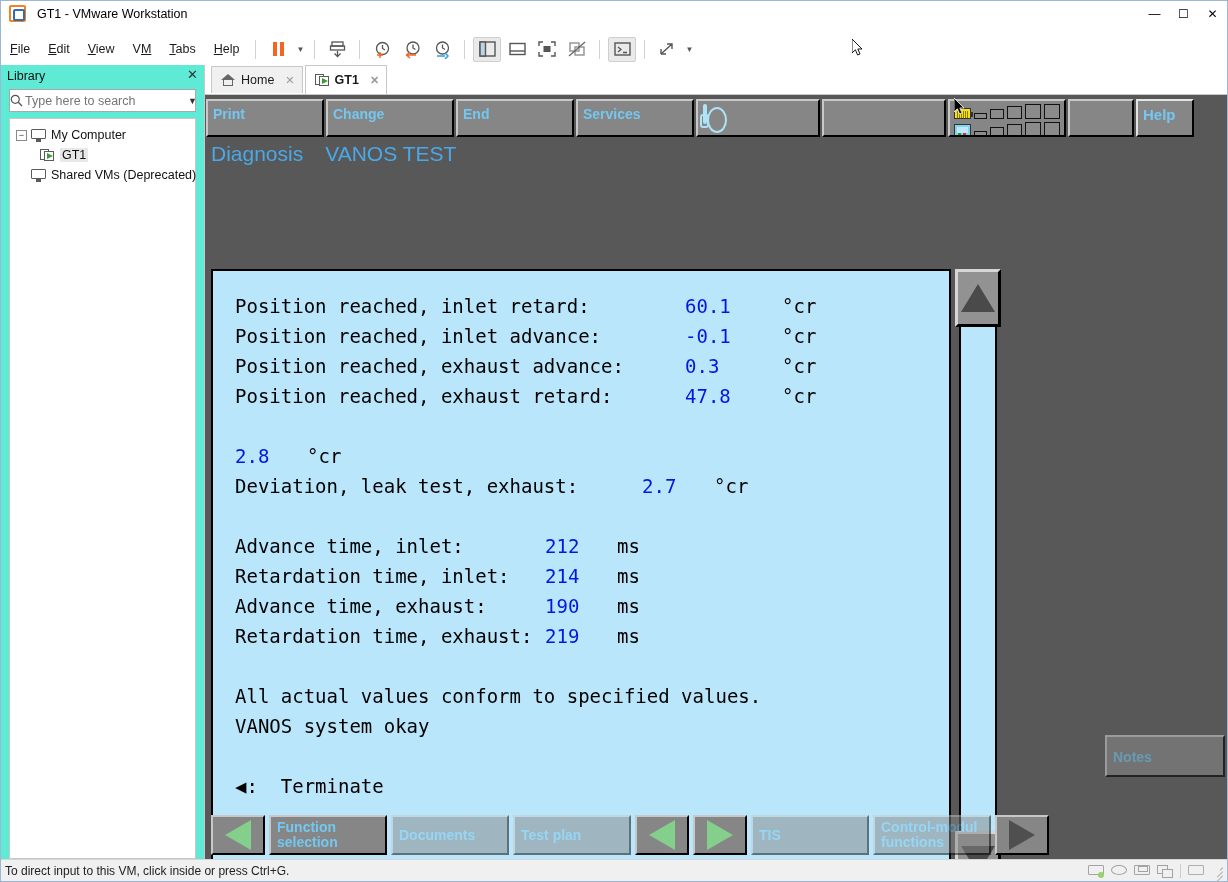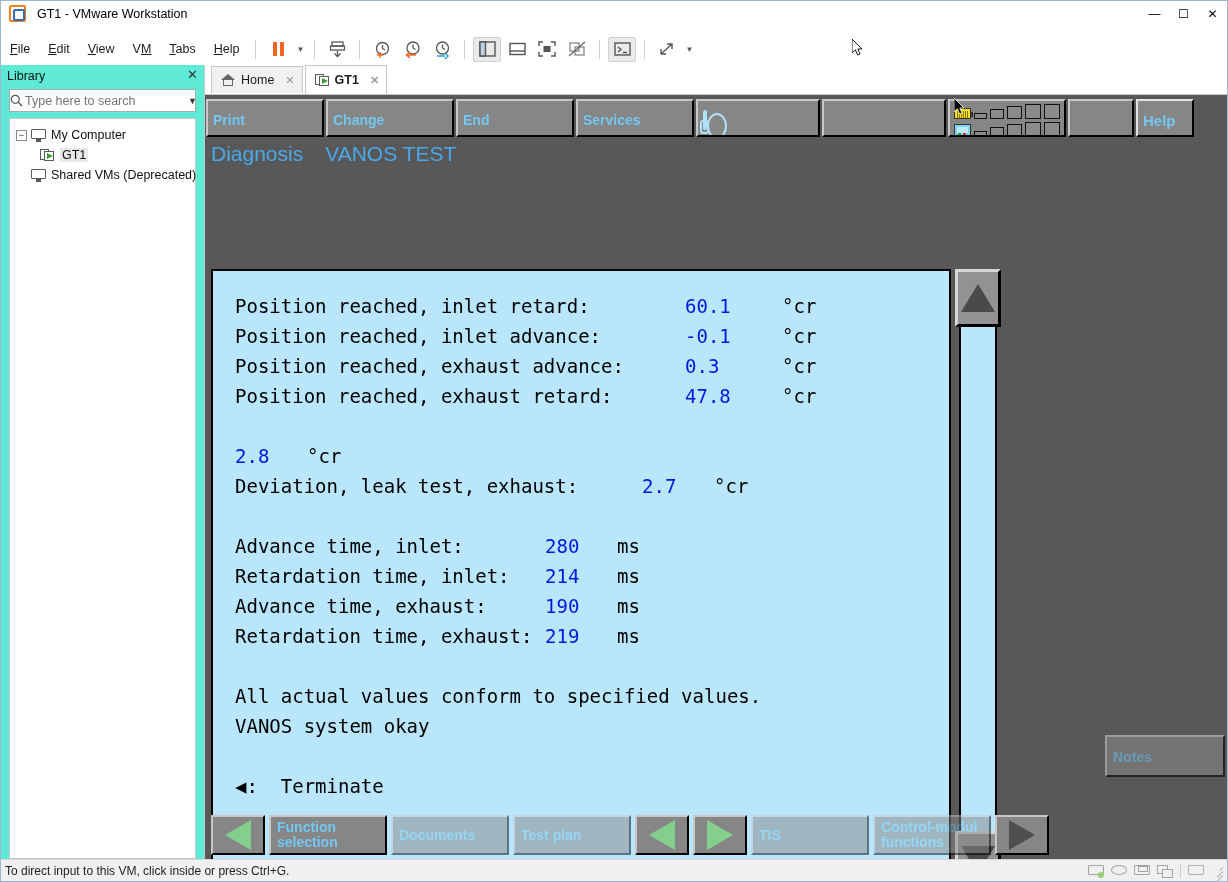--- a/index.html
+++ b/index.html
@@ -255,21 +255,21 @@
     height: 44px;
   }
   .gtbtn {
     background: #868686;
     border-top: 2px solid #c8c8c8;
     border-left: 2px solid #c8c8c8;
     border-right: 2px solid #000;
     border-bottom: 2px solid #000;
     height: 38px;
     margin-right: 2px;
-    padding: 12px 5px;
+    padding: 6px 5px;
     color: #74c7f0;
     font-family: "Liberation Sans", sans-serif;
     font-size: 14px; font-weight: bold;
     line-height: 15px;
     overflow: hidden;
     position: relative;
   }
   .gtbtn.help {
     border-top: 2px solid #e4e4e4;
     border-left: 2px solid #e4e4e4;
@@ -730,21 +730,21 @@
             <div class="tline"><span class="lbl" style="width:450px">Position reached, exhaust advance:</span><span class="val" style="width:85px">0.3</span><span class="unit" style="padding-left:12px">°cr</span></div>
             <div class="tline"><span class="lbl" style="width:450px">Position reached, exhaust retard:</span><span class="val" style="width:85px">47.8</span><span class="unit" style="padding-left:12px">°cr</span></div>
 
             <div class="tspacer"></div>
 
             <div class="tline"><span class="val" style="width:60px">2.8</span><span class="unit" style="padding-left:12px">°cr</span></div>
             <div class="tline"><span class="lbl" style="width:407px">Deviation, leak test, exhaust:</span><span class="val" style="width:60px">2.7</span><span class="unit" style="padding-left:12px">°cr</span></div>
 
             <div class="tspacer"></div>
 
-            <div class="tline"><span class="lbl" style="width:310px">Advance time, inlet:</span><span class="val" style="width:60px">280</span><span class="unit" style="padding-left:12px">ms</span></div>
+            <div class="tline"><span class="lbl" style="width:310px">Advance time, inlet:</span><span class="val" style="width:60px">212</span><span class="unit" style="padding-left:12px">ms</span></div>
             <div class="tline"><span class="lbl" style="width:310px">Retardation time, inlet:</span><span class="val" style="width:60px">214</span><span class="unit" style="padding-left:12px">ms</span></div>
             <div class="tline"><span class="lbl" style="width:310px">Advance time, exhaust:</span><span class="val" style="width:60px">190</span><span class="unit" style="padding-left:12px">ms</span></div>
             <div class="tline"><span class="lbl" style="width:310px">Retardation time, exhaust:</span><span class="val" style="width:60px">219</span><span class="unit" style="padding-left:12px">ms</span></div>
 
             <div class="tspacer"></div>
 
             <div class="tline"><span class="lbl">All actual values conform to specified values.</span></div>
             <div class="tline"><span class="lbl">VANOS system okay</span></div>
 
             <div class="tspacer"></div>

